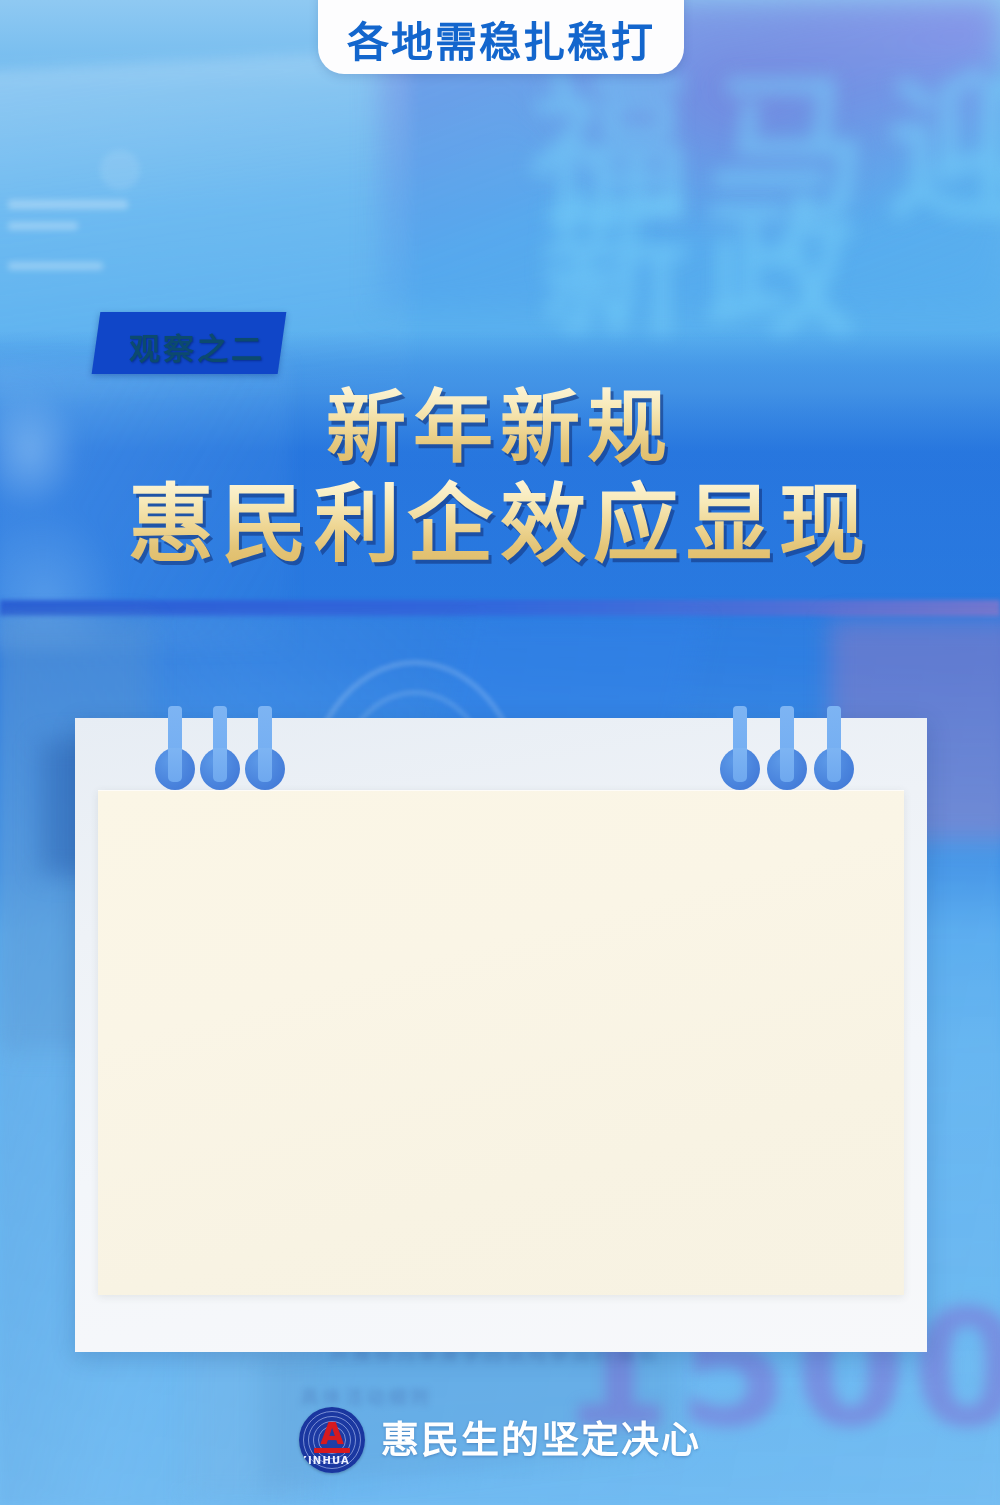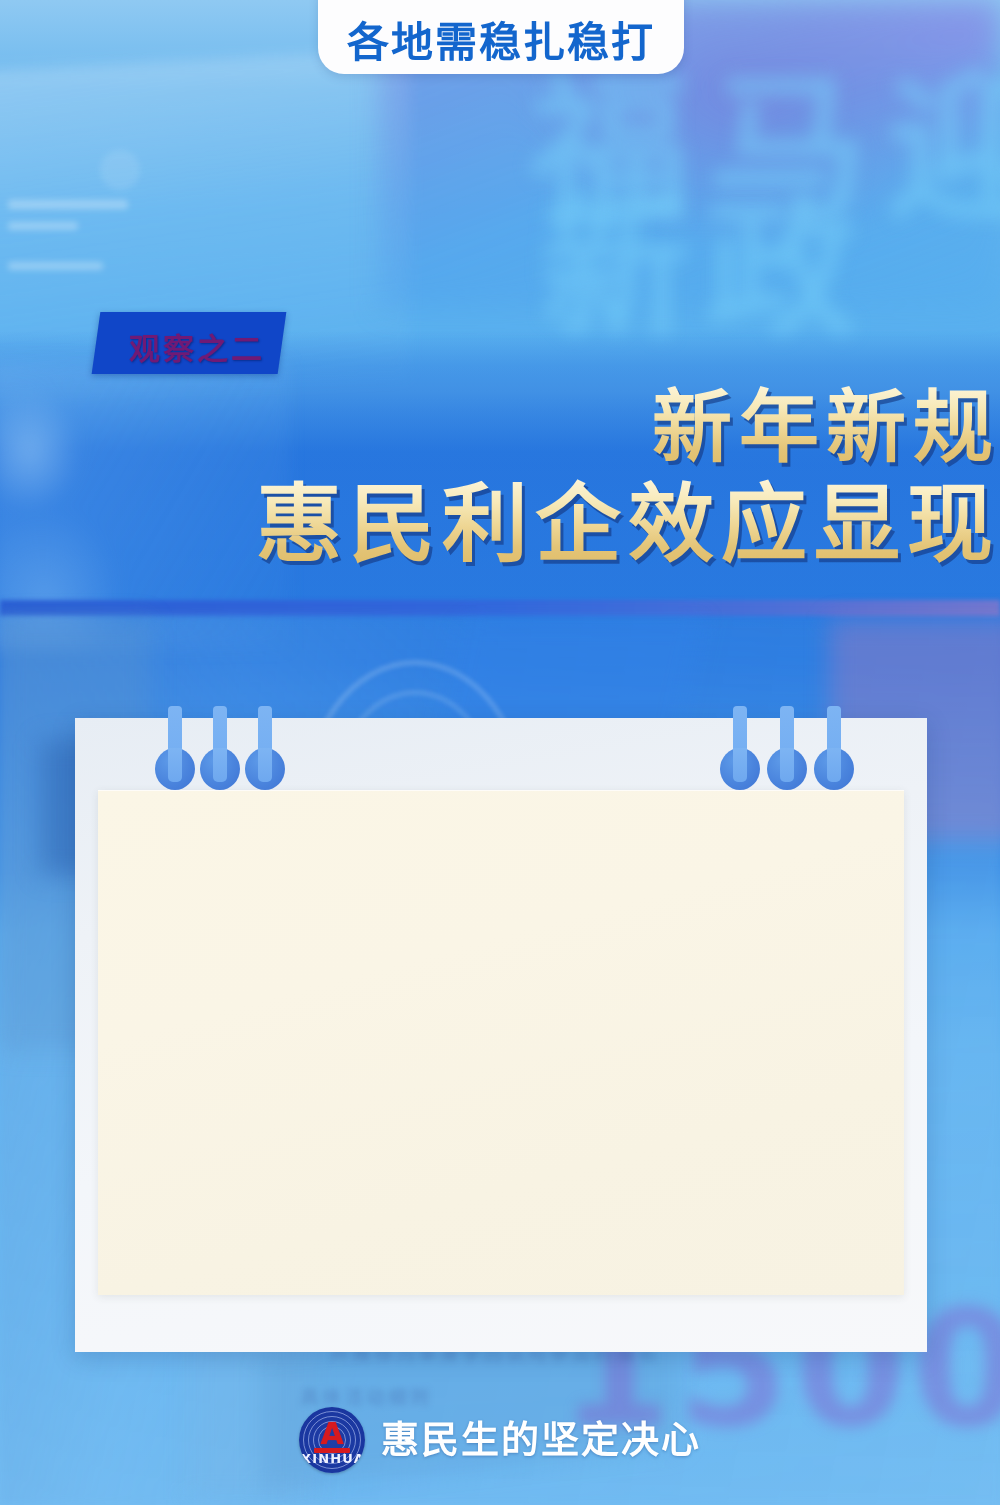--- a/index.html
+++ b/index.html
@@ -163,21 +163,21 @@
     box-shadow: 0 2px 6px rgba(10,40,120,0.35);
   }
   .obs-tag-text {
     position: absolute;
     left: 104px; top: 318px;
     width: 186px; height: 56px;
     display:flex; align-items:center; justify-content:center;
     font-family: Liberation Sans, sans-serif;
     font-size: 31px;
     font-weight: 700;
-    color: #701a75;
+    color: #0c4a6e;
     letter-spacing: 3px;
     text-shadow: 1px 1px 2px rgba(0,20,80,0.45);
   }
 
   
   .title-wrap {
     position: absolute;
     left: 0; top: 382px;
     width: 1000px;
     text-align: center;
@@ -187,21 +187,20 @@
     font-weight: 700;
     line-height: 1.14;
     letter-spacing: 7px;
     background: linear-gradient(180deg,
        #fdf6dd 0%, #f7e9b8 28%, #eed694 52%, #e3c477 74%, #dfbb65 100%);
     -webkit-background-clip: text;
     background-clip: text;
     color: transparent;
     -webkit-text-fill-color: transparent;
     filter: drop-shadow(3px 4px 0px rgba(16,48,118,0.55));
-    text-align: right;
   }
   .title-line.l1 { font-size: 80px; }
   .title-line.l2 { font-size: 86px; margin-top: 2px; }
 
   
   .note-card {
     position: absolute;
     left: 75px; top: 718px;
     width: 852px; height: 634px;
     background: linear-gradient(170deg, #e7edf4 0%, #eef2f7 28%, #f3f6fa 60%, #f7f8fa 100%);
@@ -278,21 +277,21 @@
     color: #d61a1f; font-family: "DejaVu Sans", sans-serif; font-weight: 700;
     font-size: 30px; line-height: 44px; text-align: center;
     text-shadow: 0 0 1px #d61a1f;
   }
   .xinhua-logo .base {
     position: absolute; left: 15px; top: 41px; width: 36px; height: 5px;
     background: #d61a1f; border-radius: 1px;
   }
   .xinhua-logo .word {
     position: absolute; left: 0; bottom: 7px; width: 66px;
-    text-align: right; font-size: 13px; letter-spacing: 1.2px;
+    text-align: left; font-size: 10px; letter-spacing: 1.2px;
     color: #eef1ff; font-family: "DejaVu Sans", sans-serif; font-weight: 700;
   }
   .footer-text {
     font-family: "DejaVu Sans", sans-serif;
     font-size: 38px; font-weight: 700; color: #ffffff;
     letter-spacing: 2px;
     text-shadow: 0 1px 3px rgba(20,60,130,0.35);
     line-height: 1;
   }
 </style>

